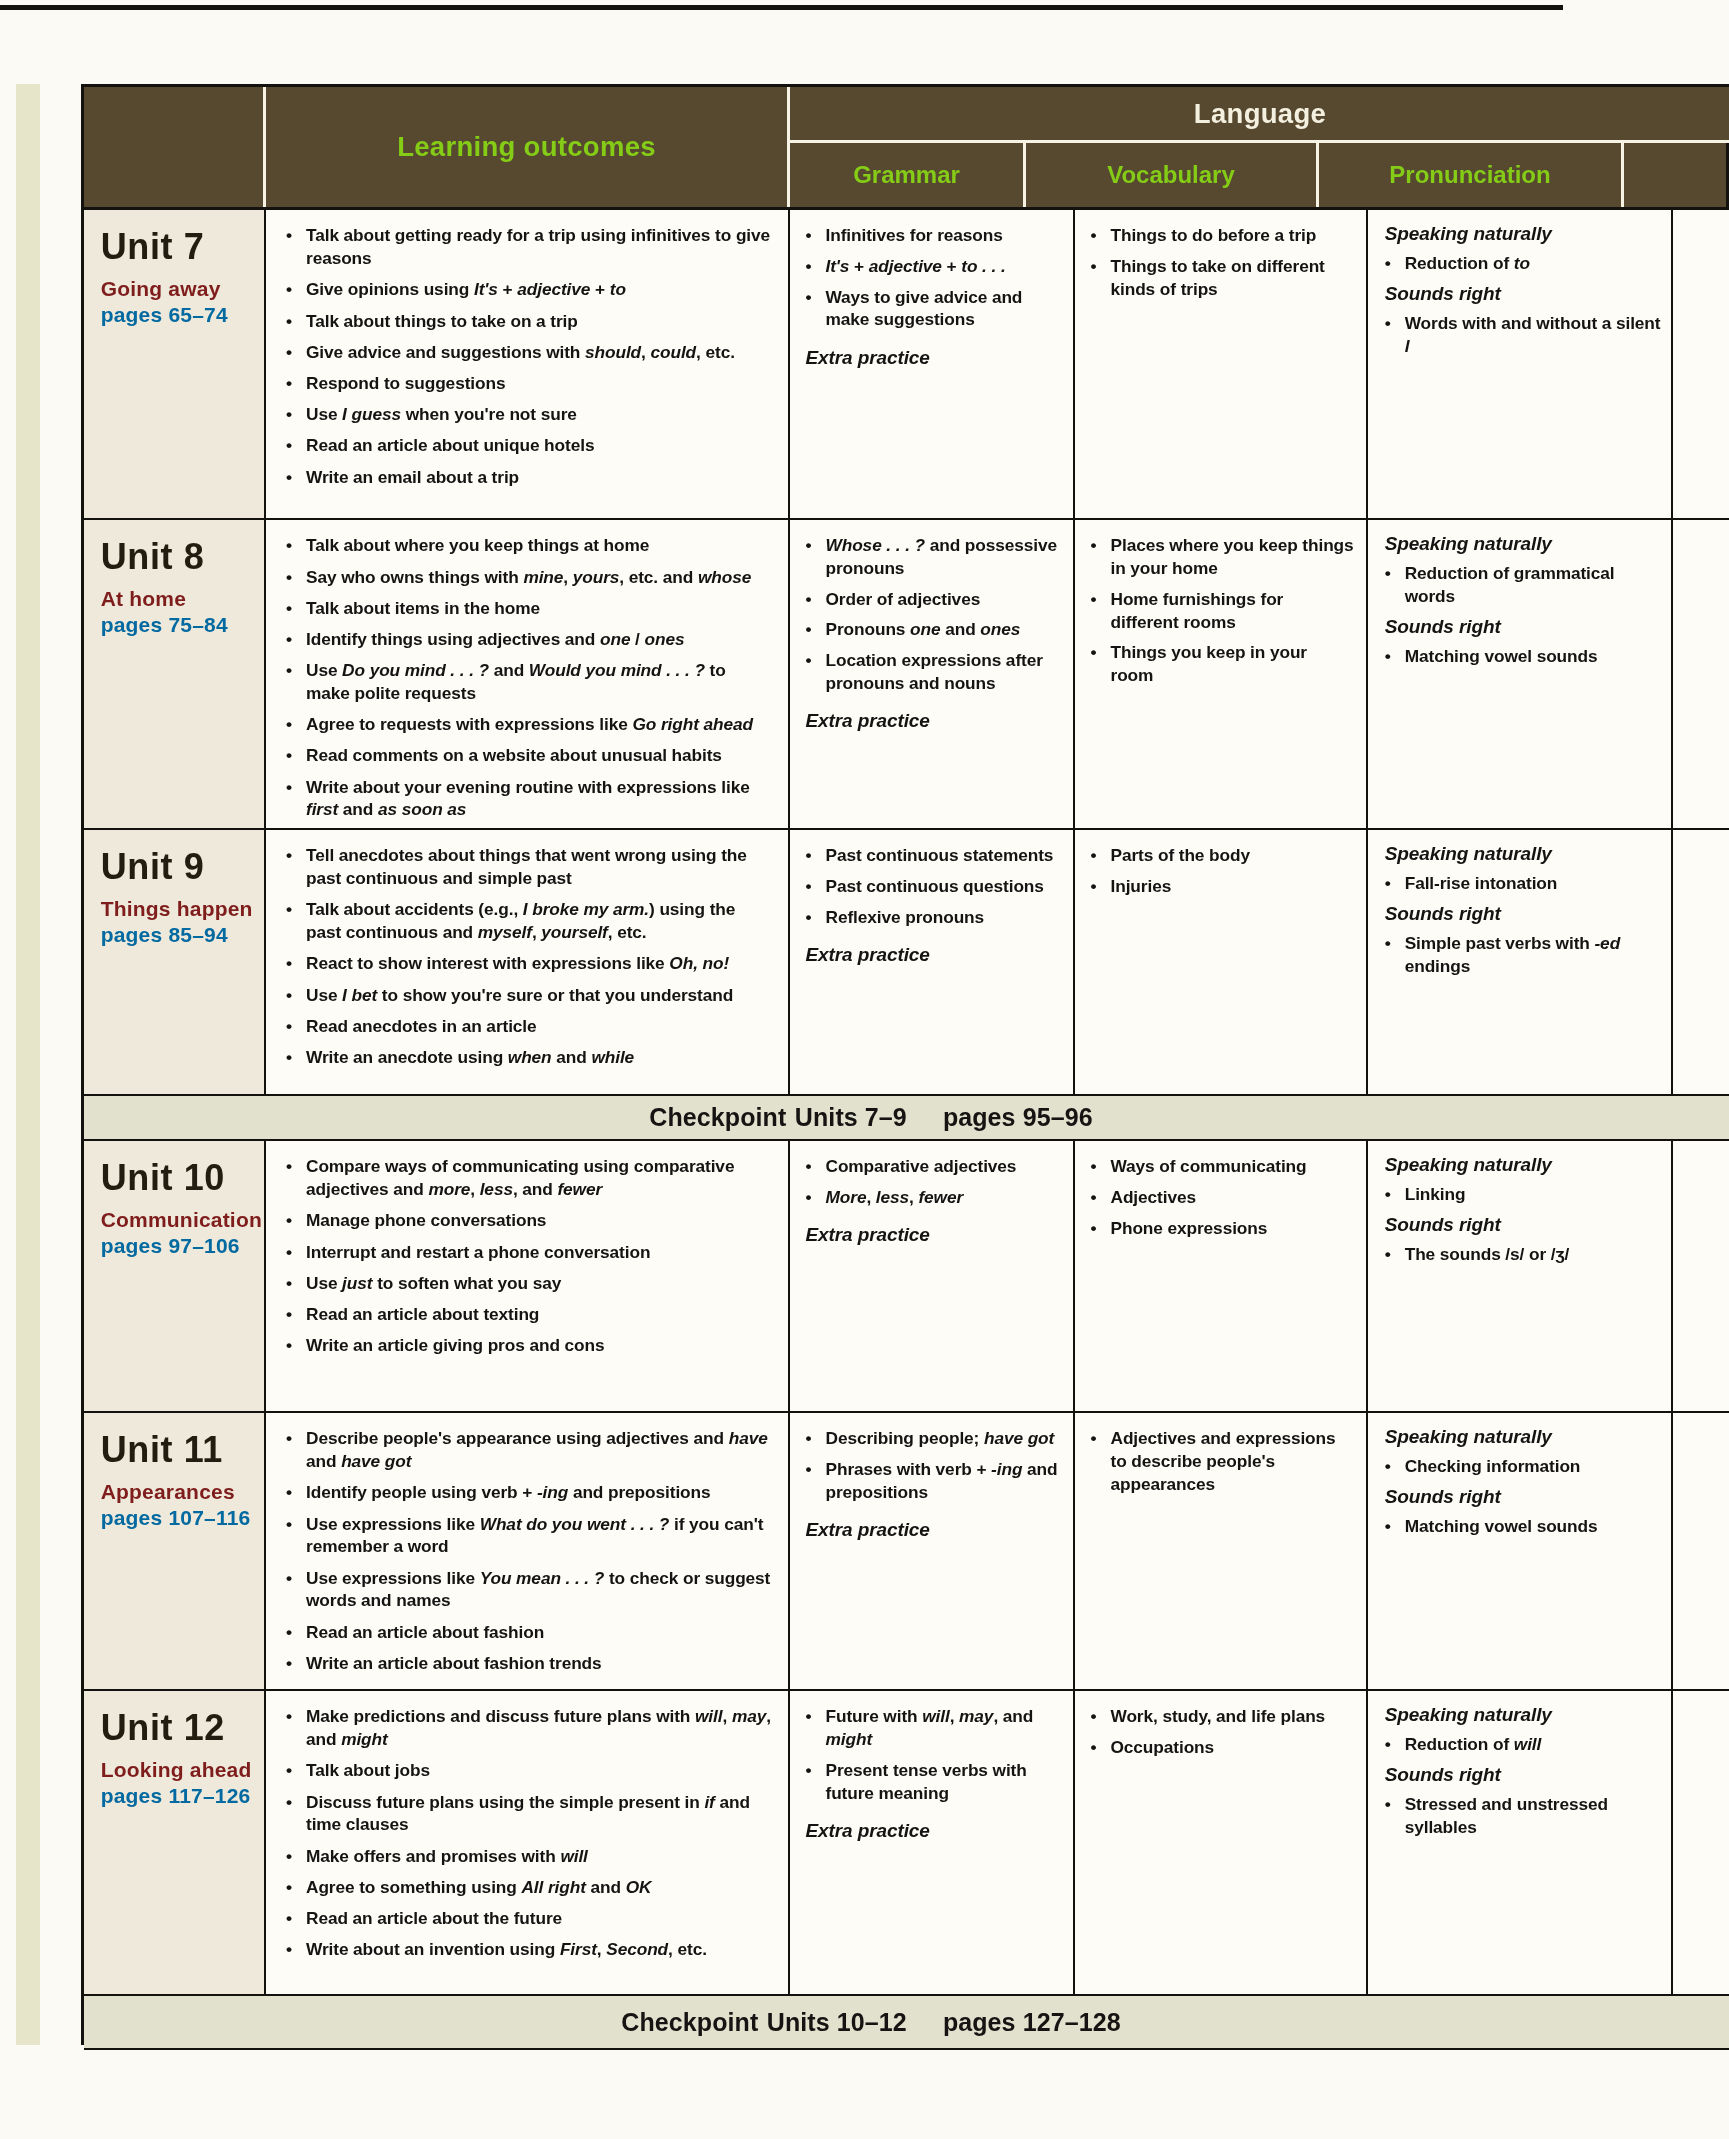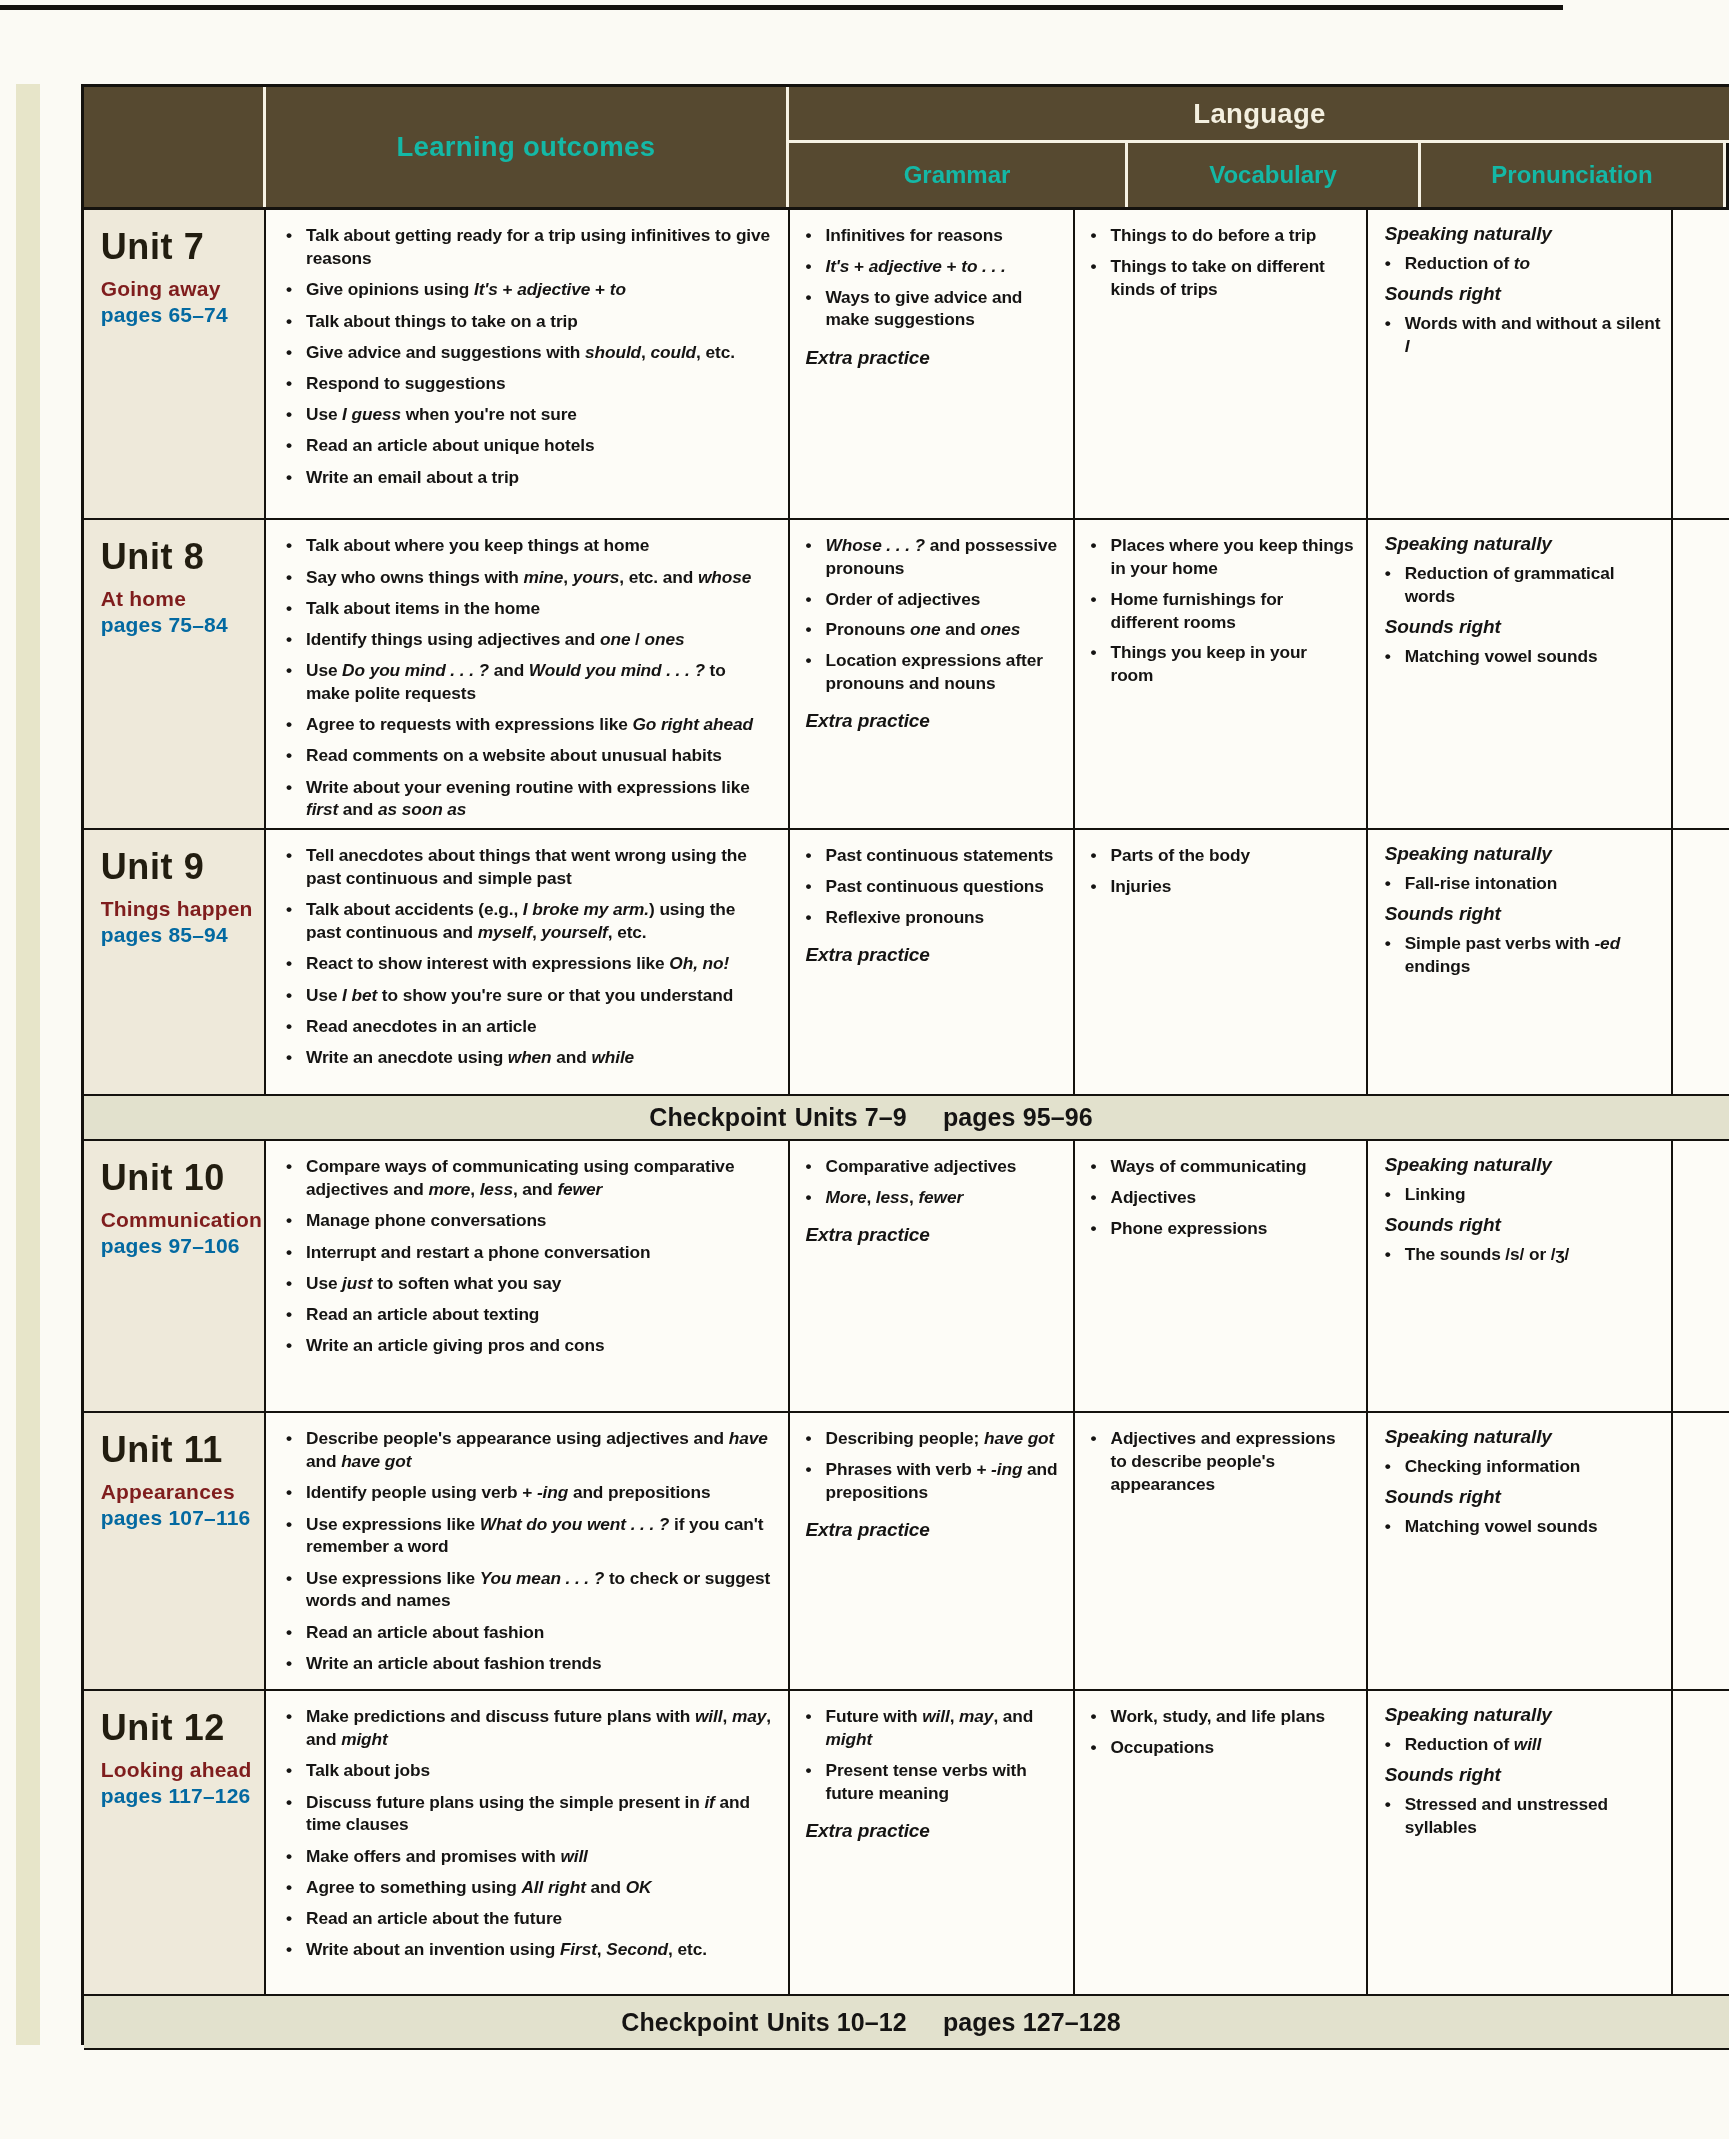--- a/index.html
+++ b/index.html
@@ -5,29 +5,29 @@
   html,body{margin:0;padding:0;background:#f6f4ec;overflow:hidden;}
   .page{position:relative;width:1729px;height:2140px;background:#fbfaf4;
         font-family:"Liberation Sans",sans-serif;color:#151413;}
   .scan-top-line{position:absolute;top:5.4px;left:0;width:1563px;height:4.2px;background:#14120e;}
   .scan-left-strip{position:absolute;left:15.5px;top:84px;width:24px;height:1961px;background:#e7e5c9;}
   .soseq{position:absolute;left:81px;top:84px;width:1649px;height:1961px;
          border-left:3px solid #14120e;border-top:3px solid #14120e;border-bottom:3.6px solid #14120e;
          box-sizing:border-box;background:#fdfcf7;}
   
   .thead{display:flex;height:120px;border-bottom:3px solid #14120e;background:#564930;}
-  .hcell{box-sizing:border-box;color:#14b8a6;display:flex;align-items:center;justify-content:center;}
+  .hcell{box-sizing:border-box;color:#84cc16;display:flex;align-items:center;justify-content:center;}
   .hd-unit{width:182px;border-right:3px solid #f6f2e4;}
   .hd-lo{width:524px;border-right:3px solid #f6f2e4;font-size:27.5px;font-weight:700;letter-spacing:0.3px;}
   .hd-langgroup{flex:1;display:flex;flex-direction:column;}
   .hd-language{height:53px;border-bottom:3px solid #f6f2e4;display:flex;align-items:center;justify-content:center;
                font-size:27.5px;font-weight:700;color:#f4f0e0;letter-spacing:0.3px;}
   .hd-sub{flex:1;display:flex;}
   .hd-sub .hcell{font-size:24px;font-weight:700;}
-  .hd-grammar{width:339px;border-right:3px solid #f6f2e4;}
+  .hd-grammar{width:236px;border-right:3px solid #f6f2e4;}
   .hd-vocab{width:293px;border-right:3px solid #f6f2e4;}
   .hd-pron{width:305px;border-right:3px solid #f6f2e4;}
   .hd-extra{flex:1;border-right:4.8px solid #14120e;}
   
   .trow{display:flex;box-sizing:border-box;border-bottom:2.4px solid #14120e;background:#fdfcf7;}
   .cell{box-sizing:border-box;border-right:2.4px solid #14120e;overflow:hidden;}
   .c-unit{width:182px;background:#eee9da;padding:15.5px 8.4px 0 16.7px;}
   .c-lo{width:524px;padding:14.3px 15.5px 0 20px;}
   .c-grammar{width:285px;padding:14.3px 12px 0 15.5px;}
   .c-vocab{width:293px;padding:14.3px 12px 0 15.5px;}

